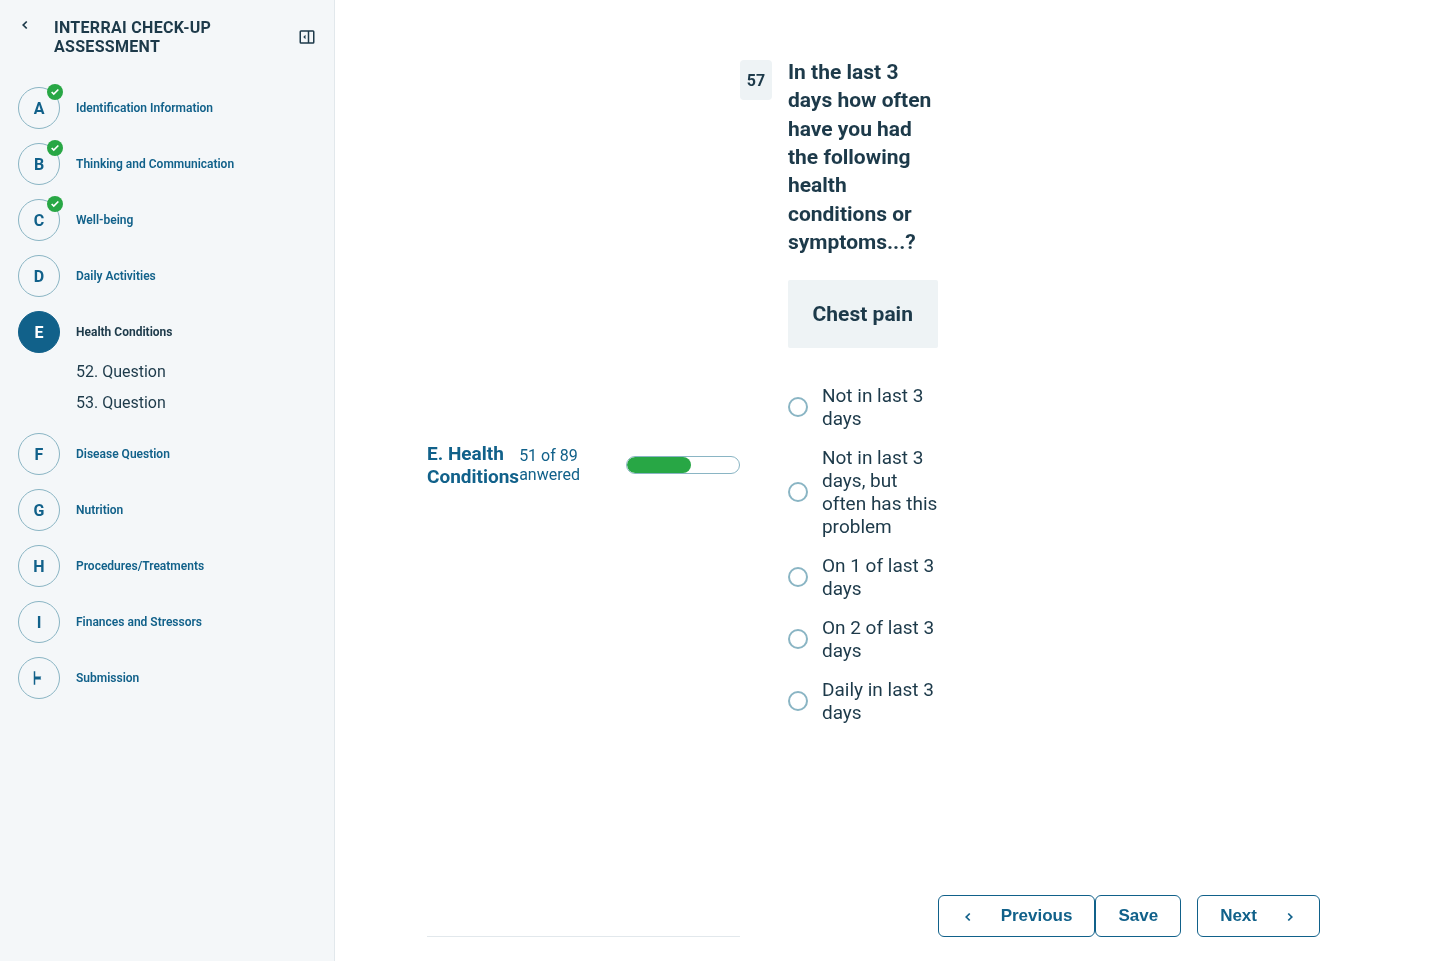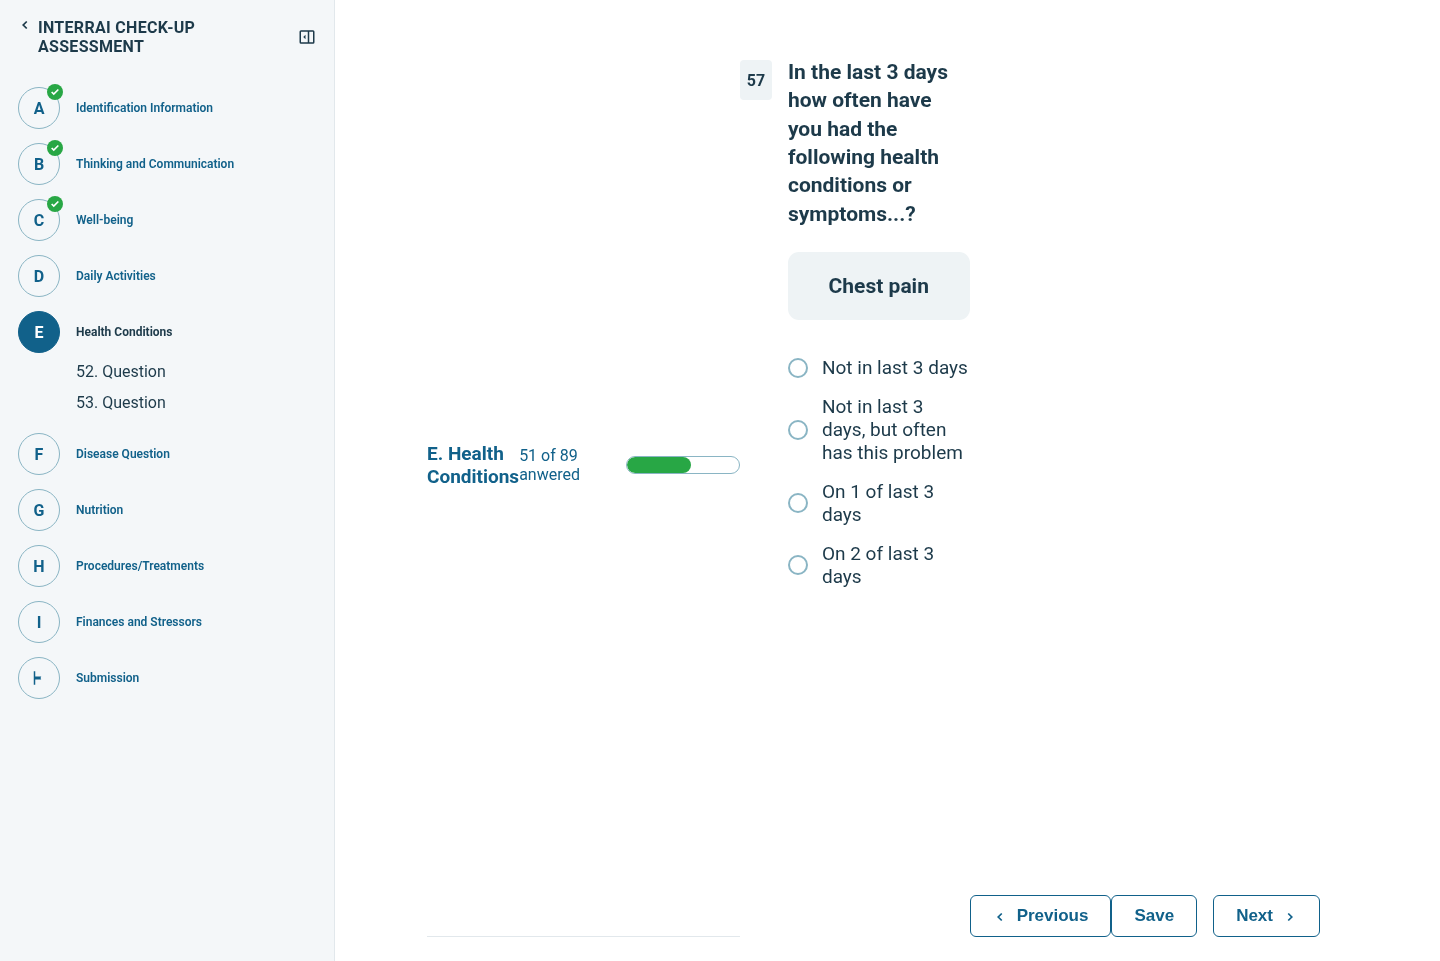--- a/index.html
+++ b/index.html
@@ -26,21 +26,21 @@
   .sidebar-header {
     display: flex;
     align-items: center;
     justify-content: space-between;
     padding: 0 18px 0 18px;
     gap: 6px;
     margin-bottom: 24px;
   }
   .sidebar-header-left {
     display: flex;
-    gap: 6px;
+    gap: 22px;
   }
   .back-icon {
     width: 14px; height: 14px;
     display: inline-flex; align-items: center; justify-content: center;
     color: #1d3a4a;
   }
   .sidebar-title {
     font-size: 16px;
     font-weight: 700;
     letter-spacing: 0.3px;
@@ -171,21 +171,21 @@
   .q-body { flex: 1; }
   .q-text {
     font-size: 21px;
     font-weight: 700;
     line-height: 1.35;
     color: #1d3a4a;
     margin-bottom: 24px;
   }
   .q-banner {
     background: #eef3f5;
-    border-radius: 11px;
+    border-radius: 2px;
     padding: 22px;
     text-align: center;
     font-size: 21px;
     font-weight: 700;
     color: #1d3a4a;
     margin-bottom: 28px;
   }
   .options { list-style: none; }
   .option {
     display: flex;
@@ -216,21 +216,21 @@
   .btn {
     border: 1.5px solid #11618a;
     background: #fff;
     color: #11618a;
     font-weight: 700;
     font-size: 17px;
     padding: 10px 22px;
     border-radius: 6px;
     display: inline-flex;
     align-items: center;
-    gap: 10px;
+    gap: 26px;
     cursor: pointer;
   }
   .chev { width: 14px; height: 14px; }
 </style>
 </head>
 <body>
 
 <aside class="sidebar">
   <div class="sidebar-header">
     <div class="sidebar-header-left">
@@ -360,20 +360,24 @@
             <span class="radio"></span>
             <span class="option-label">Not in last 3 days, but often has this problem</span>
           </li>
           <li class="option">
             <span class="radio"></span>
             <span class="option-label">On 1 of last 3 days</span>
           </li>
           <li class="option">
             <span class="radio"></span>
             <span class="option-label">On 2 of last 3 days</span>
+          </li>
+          <li class="option">
+            <span class="radio"></span>
+            <span class="option-label">Daily in last 3 days</span>
           </li>
         </ul>
     </div>
   </div>
 
   <div class="footer">
     <button class="btn">
       <span class="chev">
         <svg viewBox="0 0 24 24" width="14" height="14" fill="none" stroke="currentColor" stroke-width="3">
             <polyline points="15 18 9 12 15 6"></polyline>

